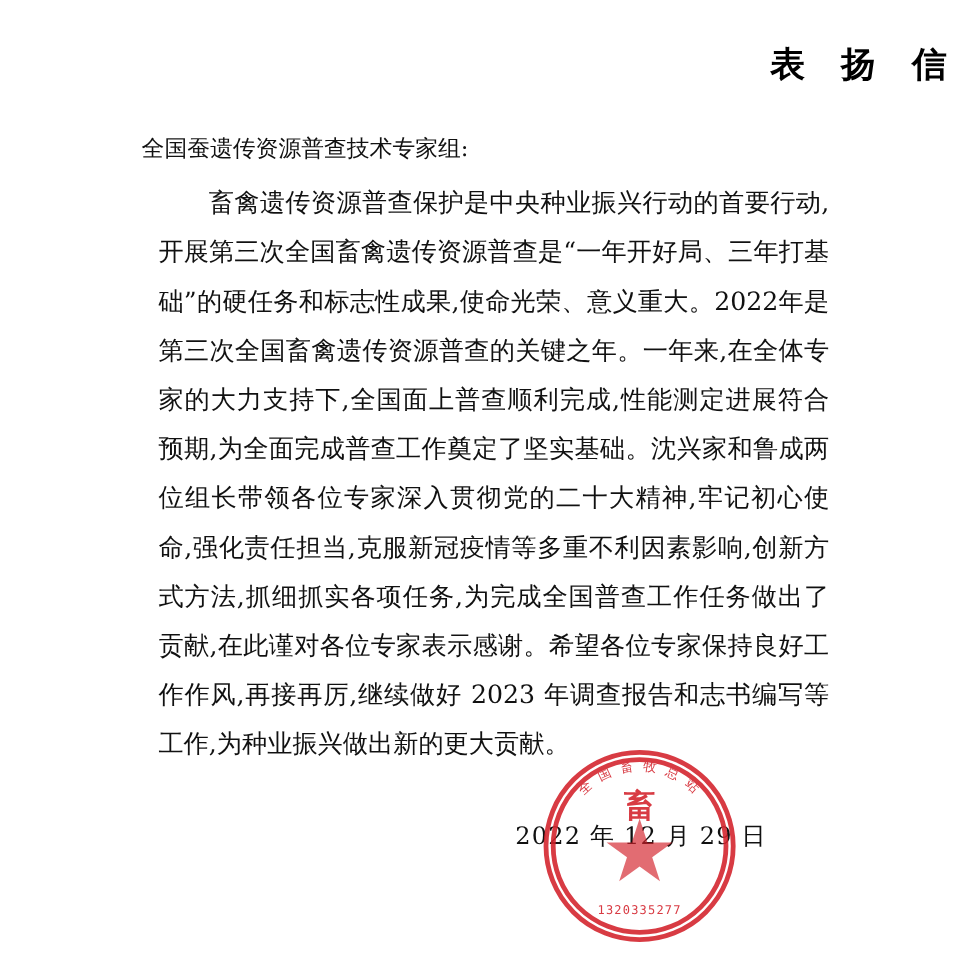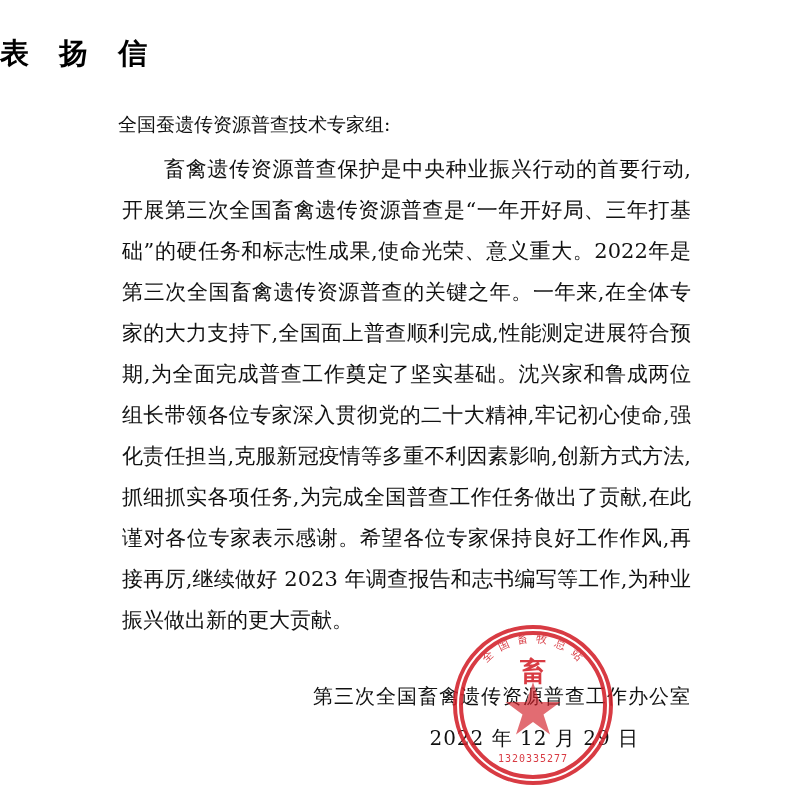--- a/index.html
+++ b/index.html
@@ -16,37 +16,37 @@
     overflow: hidden;
   }
   .page {
     position: relative;
     width: 799px;
     height: 795px;
     box-sizing: border-box;
     padding: 0;
   }
   .doc-title {
-    text-align: left;
+    text-align: right;
     font-size: 29px;
     font-weight: bold;
     letter-spacing: 10px;
     margin: 34px 0 0 0;
     font-family: "DejaVu Serif", "Liberation Serif", serif;
     color: #000;
   }
   .salutation {
     margin: 36px 0 0 0;
     padding-left: 118px;
     font-size: 19px;
     line-height: 1.5;
     color: #111;
   }
   .body-text {
-    margin: 10px 0 0 4px;
+    margin: 10px 0 0 14px;
     padding: 0 108px 0 118px;
     font-size: 21px;
     line-height: 41px;
     text-align: justify;
     text-justify: inter-ideograph;
     text-indent: 2em;
     color: #111;
   }
   .signature-block {
     margin-top: 34px;
@@ -117,21 +117,20 @@
 
 <div class="page">
 
   <h1 class="doc-title">表 扬 信</h1>
 
   <div class="salutation">全国蚕遗传资源普查技术专家组:</div>
 
   <div class="body-text">畜禽遗传资源普查保护是中央种业振兴行动的首要行动,开展第三次全国畜禽遗传资源普查是“一年开好局、三年打基础”的硬任务和标志性成果,使命光荣、意义重大。2022年是第三次全国畜禽遗传资源普查的关键之年。一年来,在全体专家的大力支持下,全国面上普查顺利完成,性能测定进展符合预期,为全面完成普查工作奠定了坚实基础。沈兴家和鲁成两位组长带领各位专家深入贯彻党的二十大精神,牢记初心使命,强化责任担当,克服新冠疫情等多重不利因素影响,创新方式方法,抓细抓实各项任务,为完成全国普查工作任务做出了贡献,在此谨对各位专家表示感谢。希望各位专家保持良好工作作风,再接再厉,继续做好 2023 年调查报告和志书编写等工作,为种业振兴做出新的更大贡献。</div>
 
   <div class="signature-block">
-    <span class="sig-line sig-office">第三次全国畜禽遗传资源普查工作办公室</span>
     <span class="sig-line sig-date">2022 年 12 月 29 日</span>
   </div>
 
   <div class="seal">
     <svg width="166" height="166" viewBox="0 0 166 166" xmlns="http://www.w3.org/2000/svg">
       <circle class="seal-ring" cx="83" cy="83" r="78"></circle>
       <circle class="seal-ring" cx="83" cy="83" r="72" stroke-width="1.5"></circle>
       <path class="seal-star" d="M83 60 l6.5 20 21 0 -17 12.4 6.5 20 -17 -12.4 -17 12.4 6.5 -20 -17 -12.4 21 0 z" opacity="0.75"></path>
       <path id="arcTop" d="M 20 83 A 63 63 0 0 1 146 83" fill="none"></path>
       <text class="seal-text">

